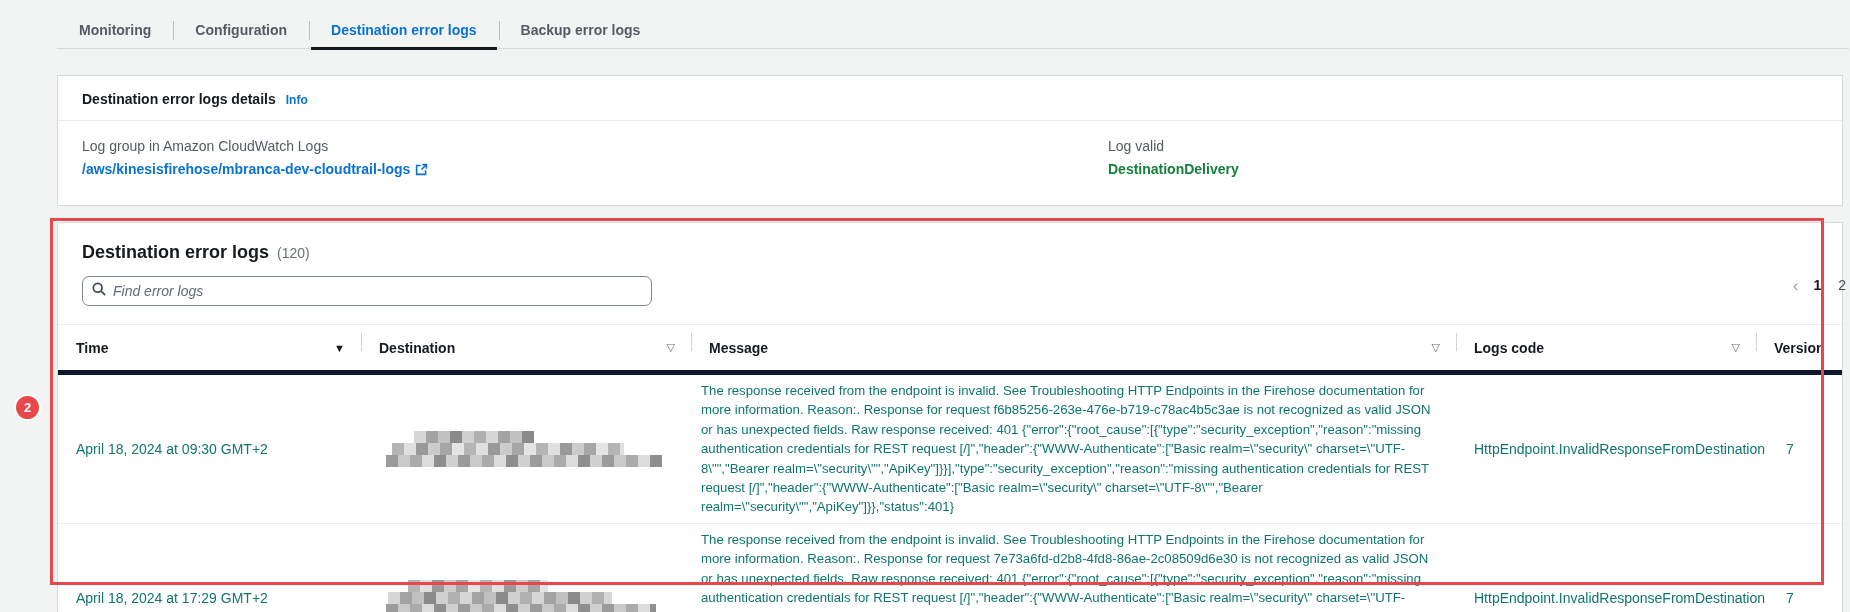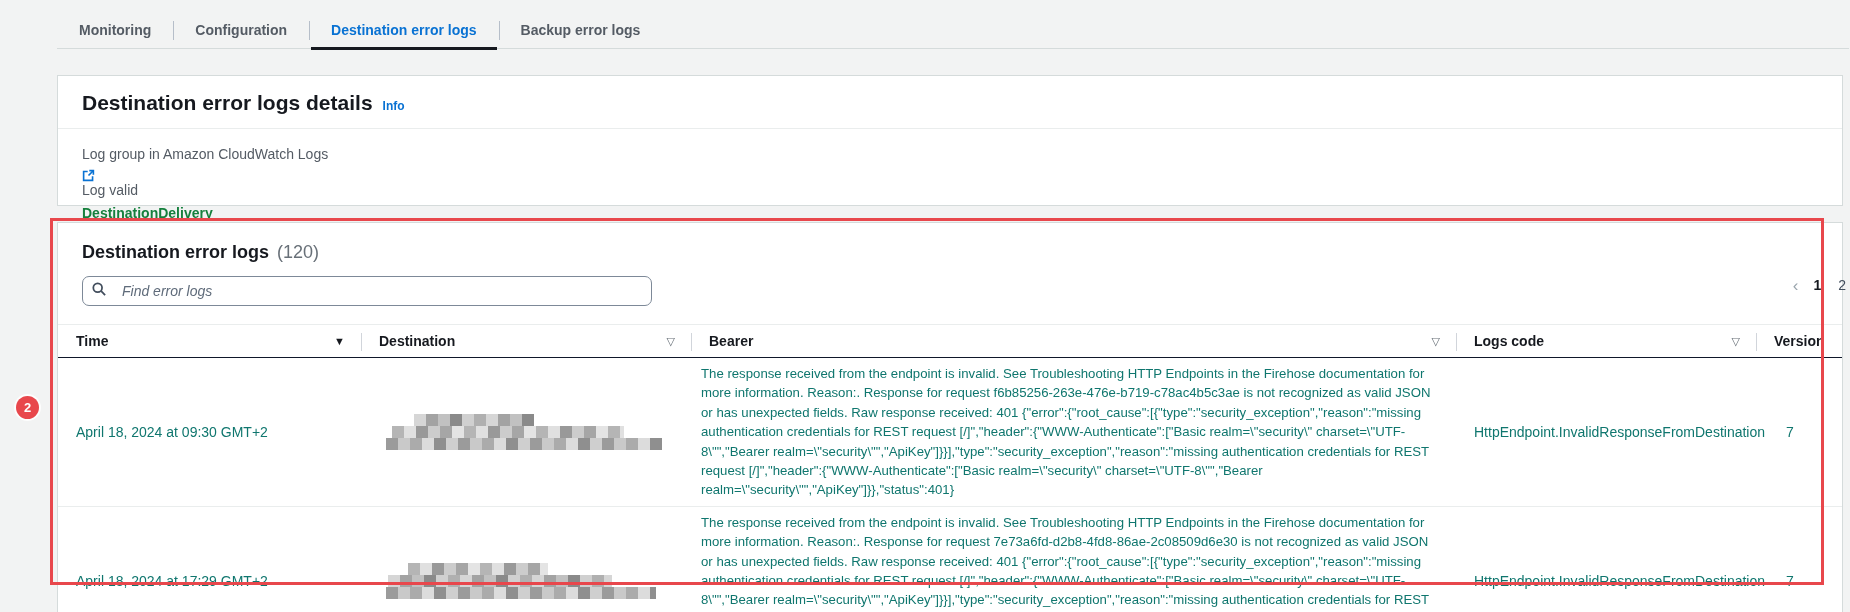--- a/index.html
+++ b/index.html
@@ -14,51 +14,51 @@
   .tab + .tab::before { content:""; position:absolute; left:0; top:9px; height:19px; width:1px; background:#b6bec9; }
   .tab.active { color:#0972d3; }
   .tab.active::after { content:""; position:absolute; left:2px; right:2px; bottom:-2px; height:3px; background:#16191f; }
 
   
   .card { position:absolute; left:57px; width:1786px; background:#ffffff; border:1px solid #d5dbdb; }
   .card-details { top:75px; height:131px; }
   .card-logs { top:222px; height:391px; overflow:hidden; }
 
   .card-header { display:flex; align-items:baseline; gap:10px; padding:15px 24px 13px; border-bottom:1px solid #eaeded; }
-  .card-title { font-size:21px; font-weight:700; color:#16191f; }
+  .card-title { font-size:14px; font-weight:700; color:#16191f; }
   .info-link { font-size:12px; font-weight:700; color:#0972d3; text-decoration:none; cursor:pointer;text-align:right; }
 
-  .details-body { display:flex; padding:17px 24px 0;flex-direction:column; }
+  .details-body { display:flex; padding:17px 24px 0; }
   .field { display:flex; flex-direction:column; gap:7px; }
   .field-logGroup { width:1026px; }
   .field-label { font-size:14px; color:#545b64; }
   .field-value { font-size:14px; color:#15803d; font-weight:700; }
   .link-value { font-size:14px; color:#0972d3; font-weight:700; display:flex; align-items:center; gap:5px; cursor:pointer; text-decoration:none; }
   .ext-icon svg { display:block; }
 
   
   .logs-head { padding:19px 24px 0; display:flex; align-items:baseline; gap:8px; }
   .logs-title { font-size:18px; font-weight:700; }
-  .logs-count { font-size:18px; font-weight:400; color:#687078; }
+  .logs-count { font-size:14px; font-weight:400; color:#687078; }
 
   .logs-toolbar { padding:13px 24px 0; }
-  .search-box { width:570px; height:30px; border:1px solid #7d8998; border-radius:7px; background:#fff; display:flex; align-items:center; padding:0 9px; gap:16px; }
+  .search-box { width:570px; height:30px; border:1px solid #7d8998; border-radius:7px; background:#fff; display:flex; align-items:center; padding:0 9px; gap:7px; }
   .search-box svg { flex:0 0 auto; }
   .search-input { border:none; outline:none; flex:1; font-size:14px; font-family:"Liberation Sans","DejaVu Sans",sans-serif; color:#16191f; background:transparent; }
   .search-input::placeholder { font-style:italic; color:#5f6b7a; opacity:1; }
 
   .pagination { position:absolute; top:270px; right:2px; height:30px; display:flex; align-items:center; gap:13px; font-size:14px; z-index:2; }
   .page-prev { color:#9aa5ad; font-size:17px; line-height:1; cursor:default; }
   .page-num { color:#414d5c; cursor:pointer; padding:0 2px; }
   .page-num.current { font-weight:700; color:#16191f; }
 
   
   .table { margin-top:18px; width:1786px; font-size:14px; }
   .tr { display:grid; grid-template-columns:303px 330px 765px 300px 86px; }
-  .thead { border-top:1px solid #eaeded; border-bottom:1px solid #0f172a; height:34px; }
+  .thead { border-top:1px solid #eaeded; border-bottom:5px solid #0f172a; height:51px; }
   .th { display:flex; align-items:center; justify-content:space-between; font-weight:700; padding:0 16px 0 18px; position:relative; cursor:pointer; }
   .th + .th::before { content:""; position:absolute; left:0; top:8px; height:18px; width:1px; background:#d1d5db; }
   .sort-icon { font-size:11px; color:#16191f; }
   .sort-icon.none { color:#687078; font-size:11px; }
   .tbody-row { border-bottom:1px solid #eaeded; min-height:120px; }
   .td { padding:0 14px 0 18px; display:flex; align-items:center; color:#0f766e; }
   .td-message { display:block; padding:6px 14px 6px 10px; font-size:13.2px; line-height:19.4px; overflow-wrap:anywhere; word-break:break-word; }
   .td-dest { padding-left:25px; }
   .td-version { padding-left:30px; }
 
@@ -86,20 +86,21 @@
 
   <div class="card card-details">
     <div class="card-header">
       <span class="card-title">Destination error logs details</span>
       <a class="info-link">Info</a>
     </div>
     <div class="details-body">
       <div class="field field-logGroup">
         <span class="field-label">Log group in Amazon CloudWatch Logs</span>
         <a class="link-value">
+          <span>/aws/kinesisfirehose/mbranca-dev-cloudtrail-logs</span>
           <span class="ext-icon">
             <svg width="13" height="13" viewBox="0 0 16 16" fill="none" stroke="#0972d3" stroke-width="2">
               <path d="M13 9v5H2V3h5"></path>
                 <path d="M9 2h5v5"></path>
                 <path d="M14 2L8 8"></path>
             </svg>
           </span>
         </a>
       </div>
       <div class="field">
@@ -131,21 +132,21 @@
       <div class="tr thead">
         <div class="th">
           <span>Time</span>
           <span class="sort-icon">▼</span>
         </div>
         <div class="th">
           <span>Destination</span>
           <span class="sort-icon none">▽</span>
         </div>
         <div class="th">
-          <span>Bearer</span>
+          <span>Message</span>
           <span class="sort-icon none">▽</span>
         </div>
         <div class="th">
           <span>Logs code</span>
           <span class="sort-icon none">▽</span>
         </div>
         <div class="th">
           <span>Version</span>
         </div>
       </div>

